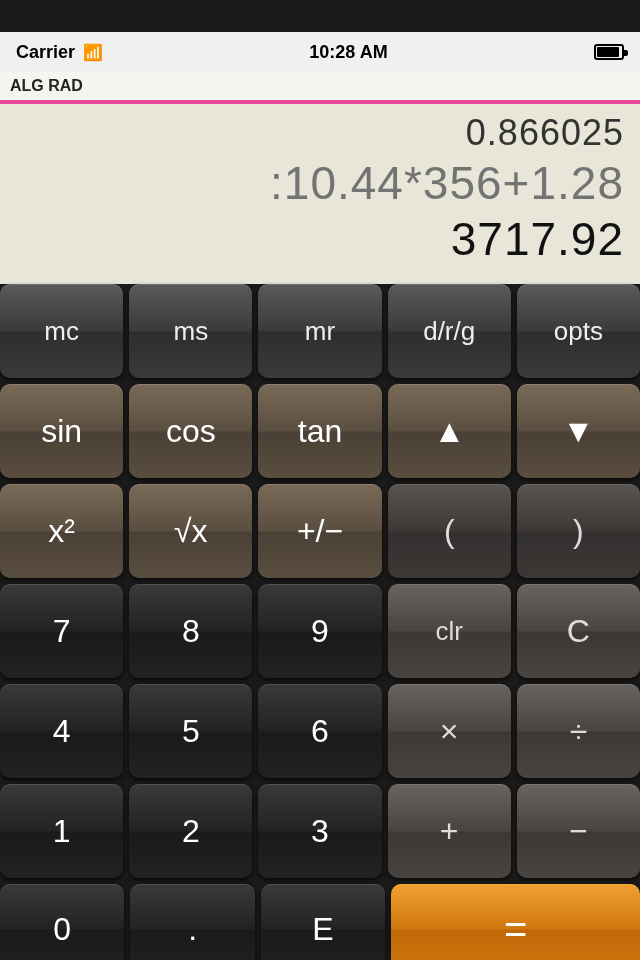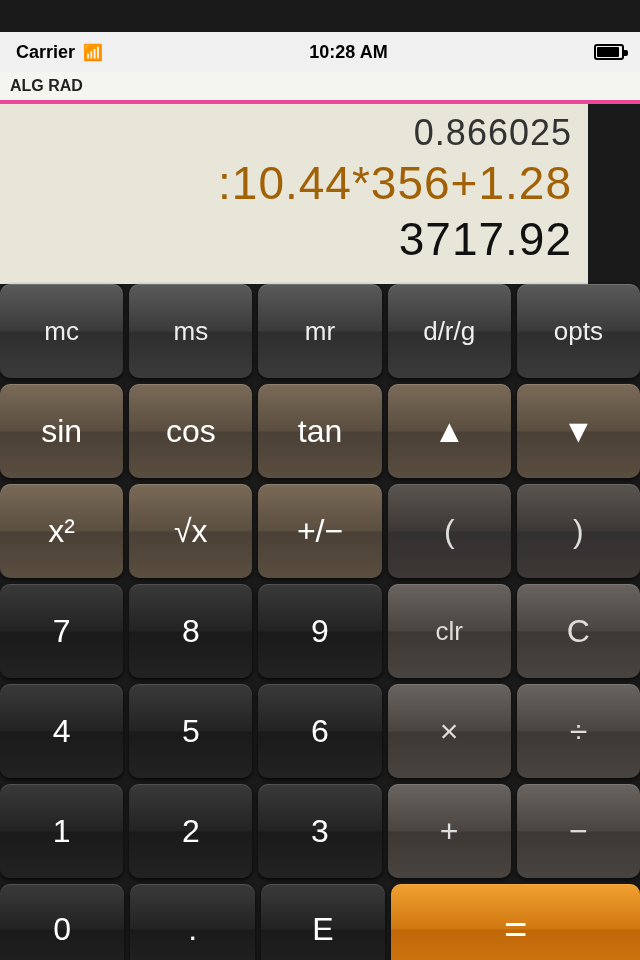--- a/index.html
+++ b/index.html
@@ -57,38 +57,38 @@
       padding: 0 10px;
     }
     #mode-label {
       font-size: 16px;
       font-weight: 600;
       color: #222;
     }
 
     
     #display {
-      width: 588px;
+      width: 640px;
       background: #e8e6d8;
       padding: 8px 16px 10px 16px;
       display: flex;
       flex-direction: column;
       align-items: flex-end;
       min-height: 180px;
     }
     #display-prev {
       font-size: 36px;
       color: #333;
       font-weight: 400;
       letter-spacing: 1px;
       margin-bottom: 2px;
     }
     #display-expr {
       font-size: 46px;
-      color: #a16207;
+      color: #737373;
       font-weight: 400;
       letter-spacing: 1px;
       margin-bottom: 2px;
     }
     #display-result {
       font-size: 46px;
       color: #111;
       font-weight: 400;
       letter-spacing: 1px;
     }

